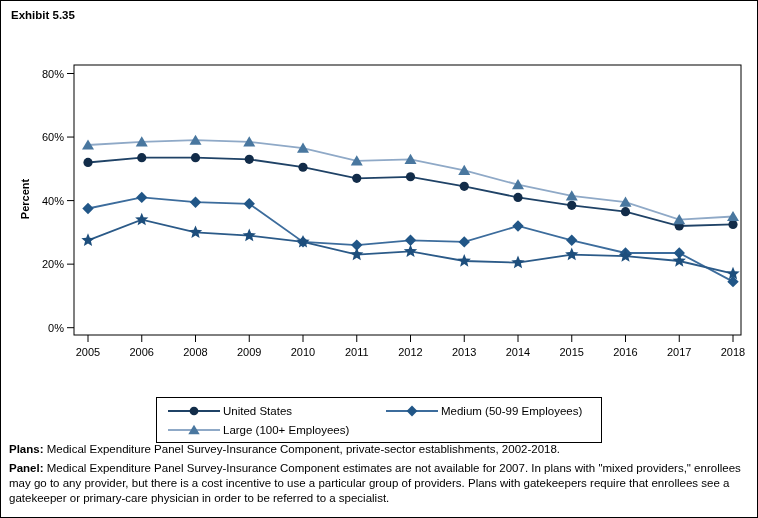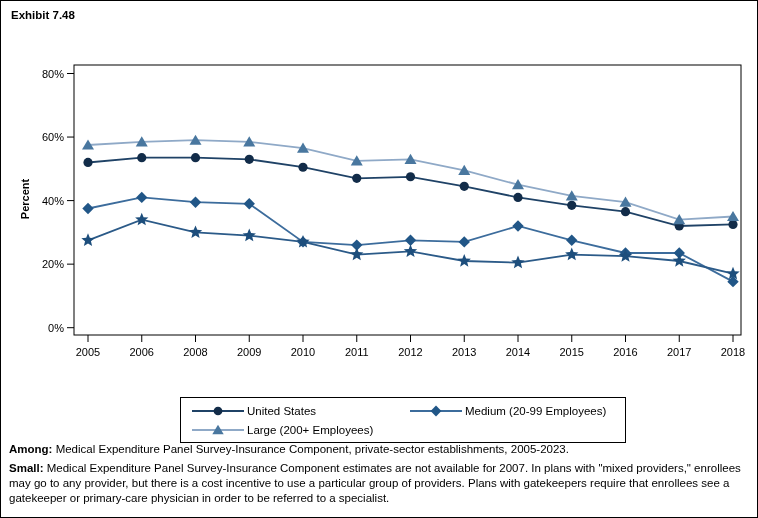--- a/index.html
+++ b/index.html
@@ -22,34 +22,33 @@
     position:absolute;left:-6px;top:191px;width:62px;height:14px;
     transform:rotate(-90deg);
     font-weight:bold;font-size:11px;text-align:center;
   }
   #chart-svg{position:absolute;left:0;top:56px;}
   .legend{
     position:absolute;top:396px;left:50%;transform:translateX(-50%);
     border:1.5px solid #000;background:#fff;
     display:grid;grid-template-columns:218px 212px;
     padding:3px 6px 3px 8px;
-    margin-left:24px;
   }
   .legend-item{display:flex;align-items:center;height:19px;}
   .legend-label{font-size:11.5px;white-space:nowrap;}
   .footer{position:absolute;left:8px;right:10px;top:441px;font-size:11.5px;line-height:15px;}
   .footer p{margin:0 0 4px 0;}
   .footer b{font-weight:bold;}
   text{font-family:"Liberation Sans", sans-serif;}
 </style>
 </head>
 <body>
 
 <div class="title-block">
-  <div class="exhibit-number">Exhibit 7.48</div>
+  <div class="exhibit-number">Exhibit 5.35</div>
 </div>
 
 <div class="y-label">Percent</div>
 
 <svg id="chart-svg" width="758" height="312">
     <g>
       <rect x="73" y="8" width="667" height="270" fill="none" stroke="#000" stroke-width="1"></rect>
       <line x1="66" y1="270.7" x2="73" y2="270.7" stroke="#000" stroke-width="1"></line>
       <text x="63" y="274.7" text-anchor="end" font-size="11" fill="#000">0%</text>
       <line x1="66" y1="207.14999999999998" x2="73" y2="207.14999999999998" stroke="#000" stroke-width="1"></line>
@@ -159,27 +158,27 @@
         <line x1="3" y1="7" x2="55" y2="7" stroke="#1f4266" stroke-width="1.8"></line>
         <circle cx="29" cy="7" r="4.369999999999999" fill="#122c49"></circle>
       </svg>
     <span class="legend-label">United States</span>
   </div>
   <div class="legend-item">
     <svg class="legend-marker" width="58" height="14">
         <line x1="3" y1="7" x2="55" y2="7" stroke="#3c6c9c" stroke-width="1.8"></line>
         <path d="M29,1.585 L34.415,7 L29,12.415 L23.585,7 Z" fill="#215687"></path>
       </svg>
-    <span class="legend-label">Medium (20-99 Employees)</span>
+    <span class="legend-label">Medium (50-99 Employees)</span>
   </div>
   <div class="legend-item">
     <svg class="legend-marker" width="58" height="14">
         <line x1="3" y1="7" x2="55" y2="7" stroke="#8fa9c7" stroke-width="1.8"></line>
         <path d="M29,1.6800000000000006 L34.7,11.37 L23.3,11.37 Z" fill="#49779f"></path>
       </svg>
-    <span class="legend-label">Large (200+ Employees)</span>
+    <span class="legend-label">Large (100+ Employees)</span>
   </div>
 </div>
 
 <div class="footer">
-  <p><b>Among:</b> <span>Medical Expenditure Panel Survey-Insurance Component, private-sector establishments, 2005-2023.</span></p>
-  <p><b>Small:</b> <span>Medical Expenditure Panel Survey-Insurance Component estimates are not available for 2007. In plans with "mixed providers," enrollees may go to any provider, but there is a cost incentive to use a particular group of providers. Plans with gatekeepers require that enrollees see a gatekeeper or primary-care physician in order to be referred to a specialist.</span></p>
+  <p><b>Plans:</b> <span>Medical Expenditure Panel Survey-Insurance Component, private-sector establishments, 2002-2018.</span></p>
+  <p><b>Panel:</b> <span>Medical Expenditure Panel Survey-Insurance Component estimates are not available for 2007. In plans with "mixed providers," enrollees may go to any provider, but there is a cost incentive to use a particular group of providers. Plans with gatekeepers require that enrollees see a gatekeeper or primary-care physician in order to be referred to a specialist.</span></p>
 </div>
 
 </body></html>

